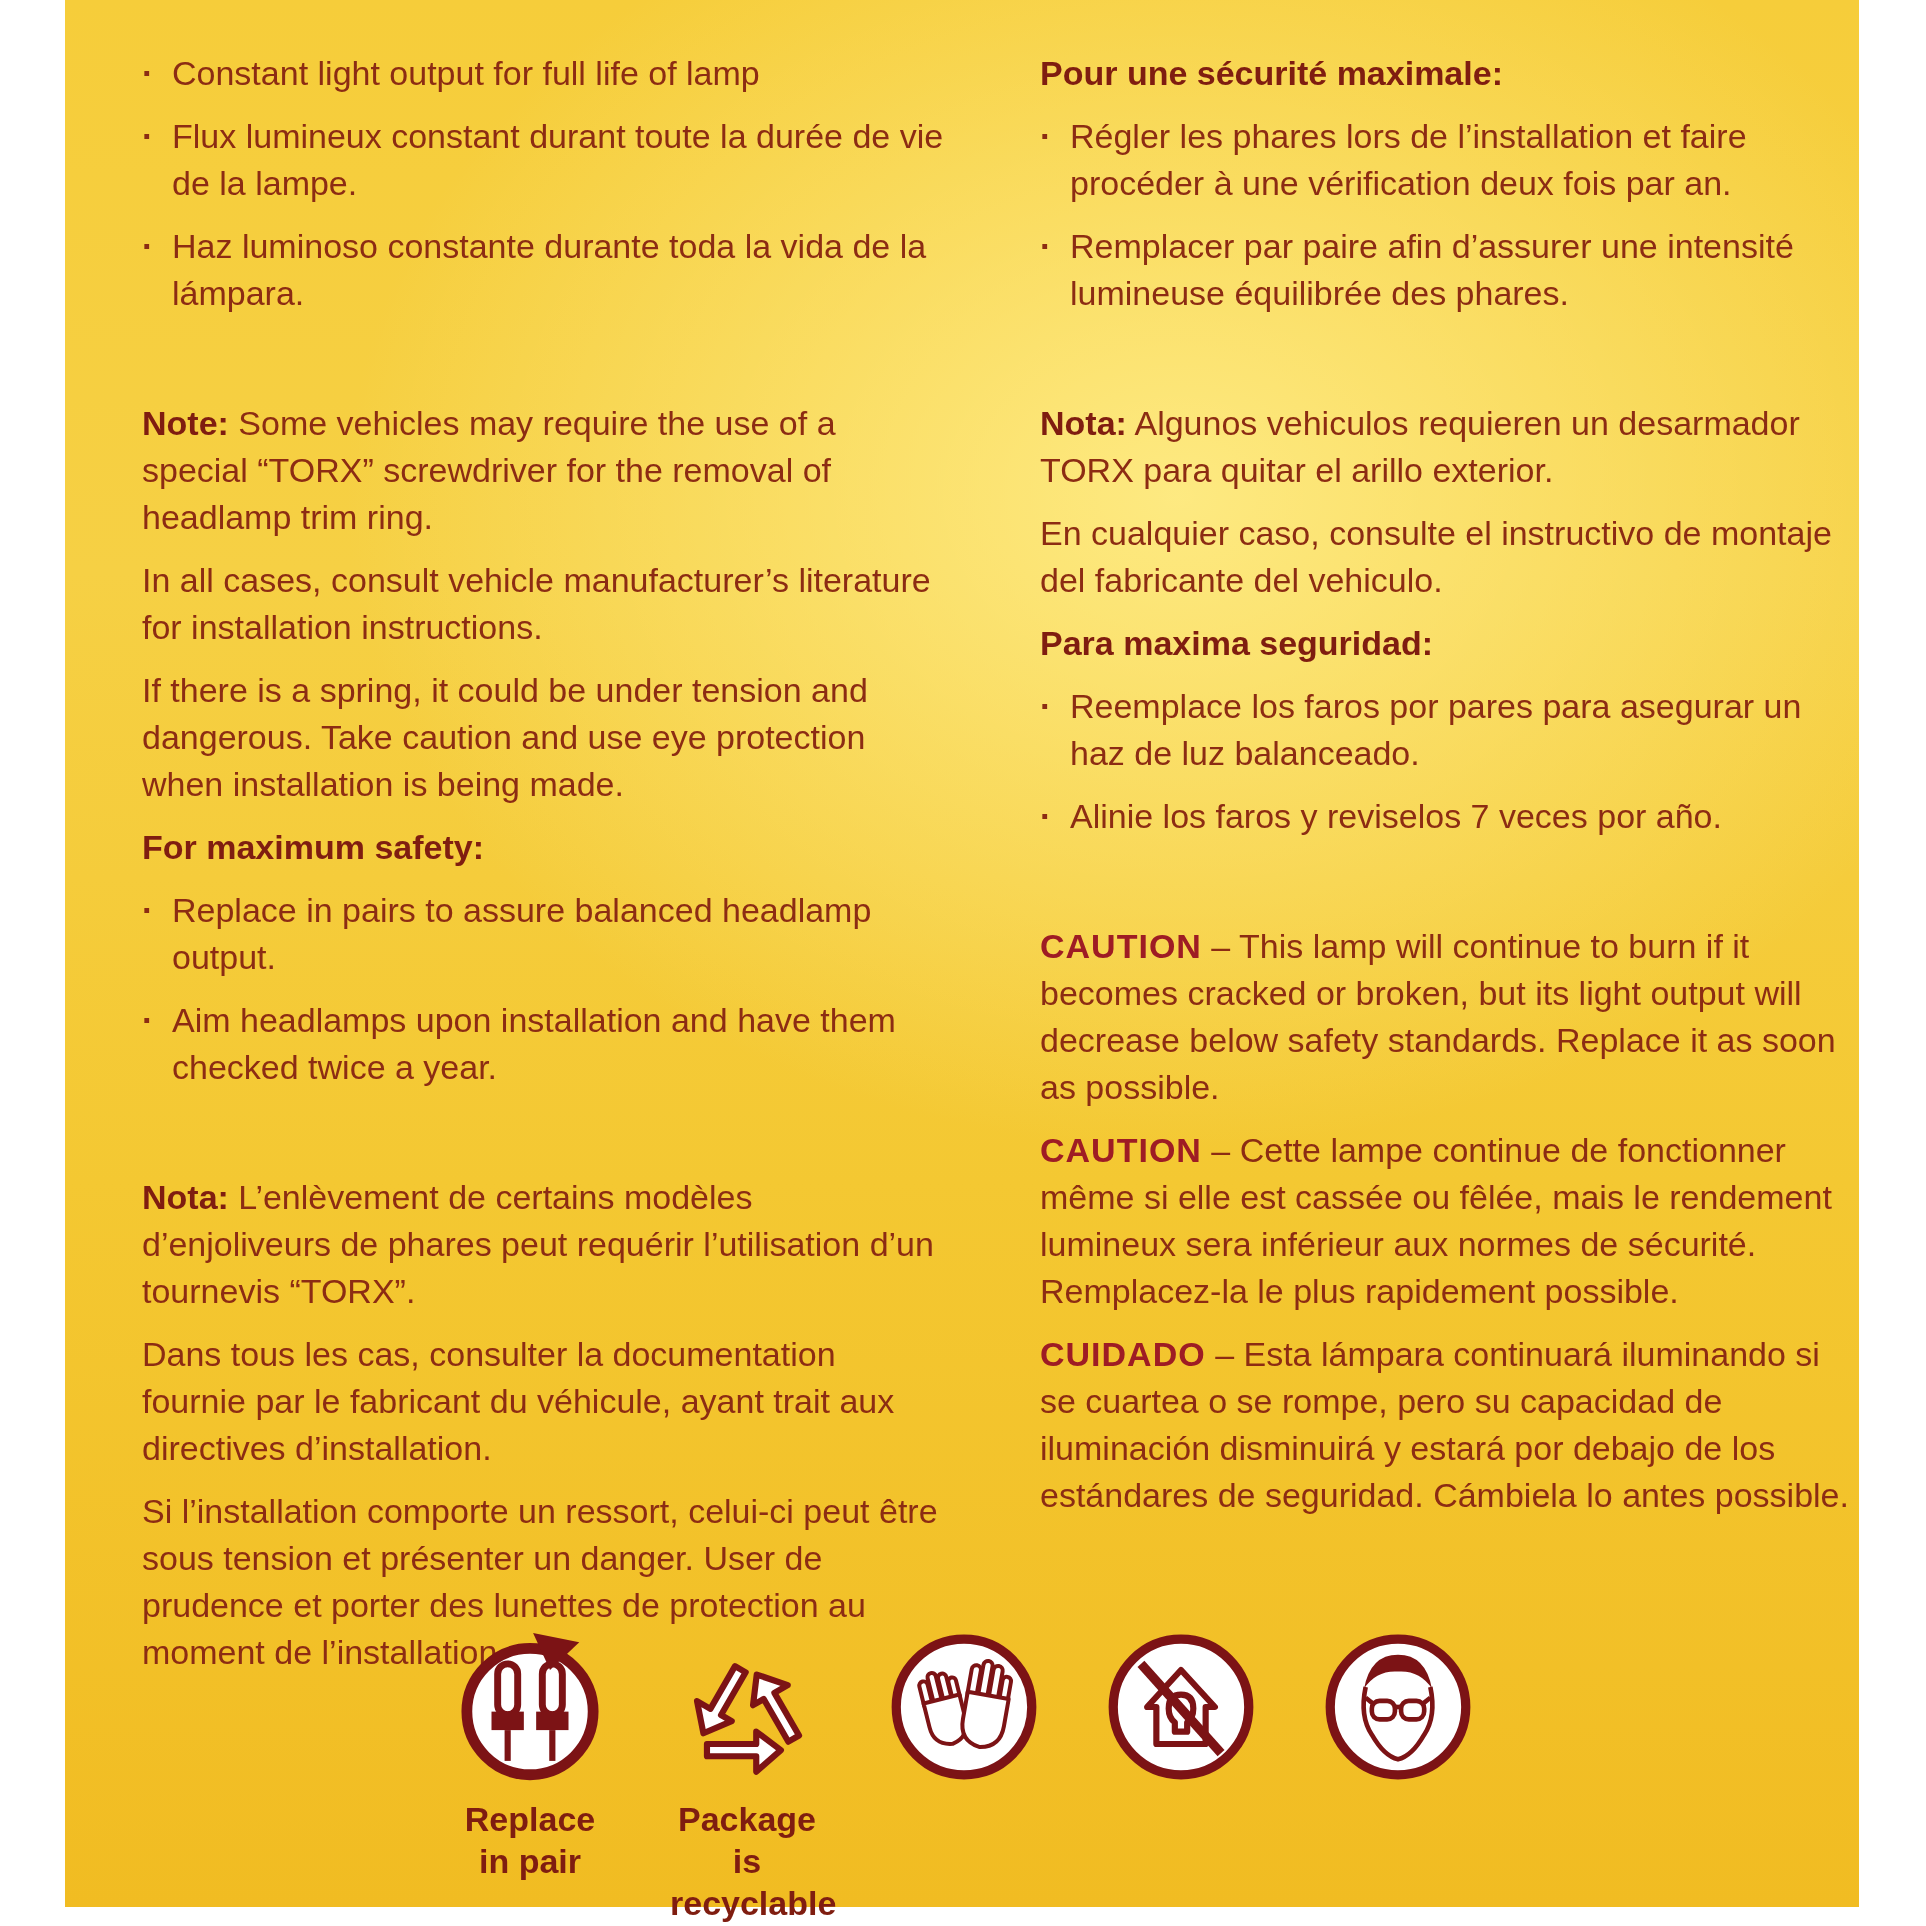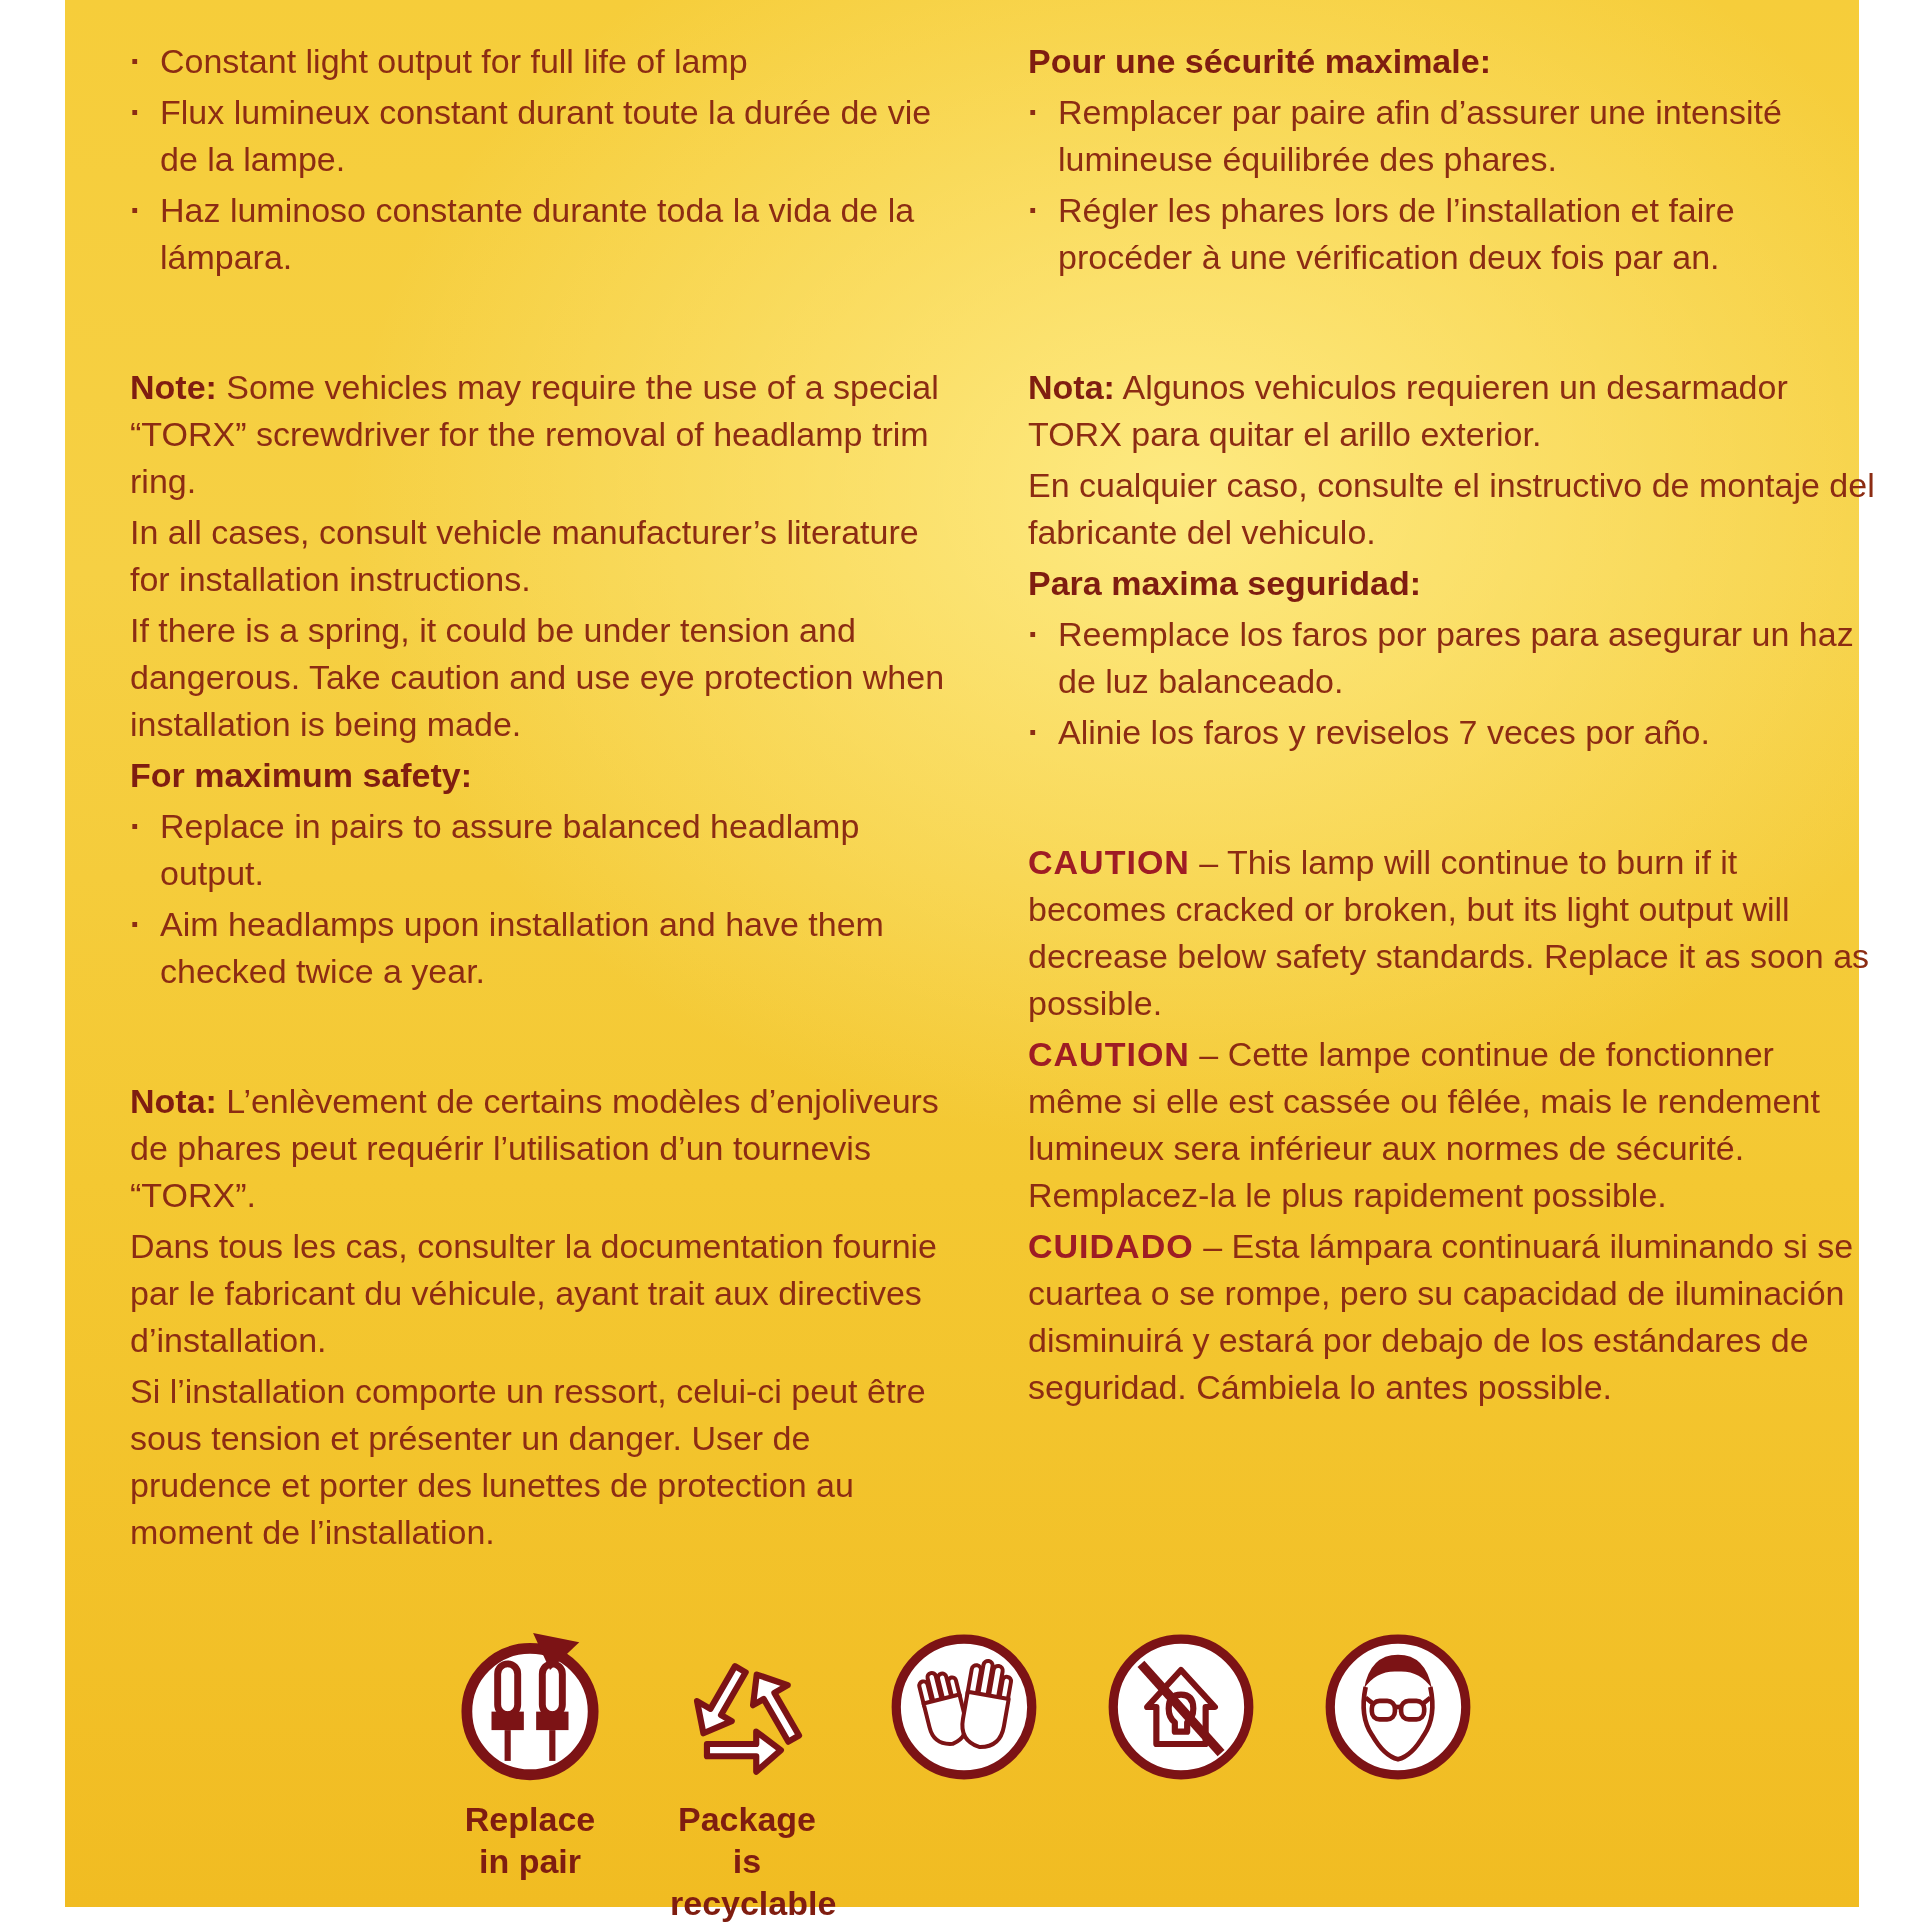--- a/index.html
+++ b/index.html
@@ -17,21 +17,21 @@
     position:absolute;left:65px;top:0;width:1794px;height:1907px;
     background:
       radial-gradient(ellipse 1386px 1089px at 62% 26%, rgba(255,238,140,.85) 0%, rgba(255,238,140,0) 60%),
       linear-gradient(180deg,#f6cd3a 0%,#f6d044 30%,#f4c832 62%,#f1bc22 100%);
   }
   .col{position:absolute;top:34px;font-size:34px;line-height:47px;color:var(--ink);}
   .col-left{left:61px;width:834px;}
   .col-right{left:959px;width:857px;}
   .block{margin:0 0 83px 0;}
   .block:last-child{margin-bottom:0;}
-  p{margin:4px;}
+  p{margin:16px;}
   .bullet{padding-left:30px;text-indent:-30px;}
   .marker{display:inline-block;width:30px;text-indent:0;font-weight:700;}
   .lbl{font-weight:700;color:var(--ink-bold);}
   .hd{font-weight:700;color:var(--ink-bold);}
   .caution-lbl{font-weight:700;color:var(--caution);letter-spacing:1px;text-align:right;}
   .icons{
     position:absolute;left:388px;top:1630px;display:flex;gap:63px;align-items:flex-start;
   }
   .icon-fig{width:154px;text-align:center;}
   .icon-fig svg{display:block;width:154px;height:154px;}
@@ -67,22 +67,22 @@
         <p>Dans tous les cas, consulter la documentation fournie par le fabricant du véhicule, ayant trait aux directives d’installation.</p>
         <p>Si l’installation comporte un ressort, celui-ci peut être sous tension et présenter un danger. User de prudence et porter des lunettes de protection au moment de l’installation.</p>
       </div>
 
     </div>
 
     <div class="col col-right">
 
       <div class="block">
         <p class="hd">Pour une sécurité maximale:</p>
+        <p class="bullet"><span class="marker">·</span><span>Régler les phares lors de l’installation et faire procéder à une vérification deux fois par an.</span></p>
         <p class="bullet"><span class="marker">·</span><span>Remplacer par paire afin d’assurer une intensité lumineuse équilibrée des phares.</span></p>
-        <p class="bullet"><span class="marker">·</span><span>Régler les phares lors de l’installation et faire procéder à une vérification deux fois par an.</span></p>
       </div>
 
       <div class="block">
         <p><span class="lbl">Nota:</span> <span>Algunos vehiculos requieren un desarmador TORX para quitar el arillo exterior.</span></p>
         <p>En cualquier caso, consulte el instructivo de montaje del fabricante del vehiculo.</p>
         <p class="hd">Para maxima seguridad:</p>
         <p class="bullet"><span class="marker">·</span><span>Reemplace los faros por pares para asegurar un haz de luz balanceado.</span></p>
         <p class="bullet"><span class="marker">·</span><span>Alinie los faros y reviselos 7 veces por año.</span></p>
       </div>
 

